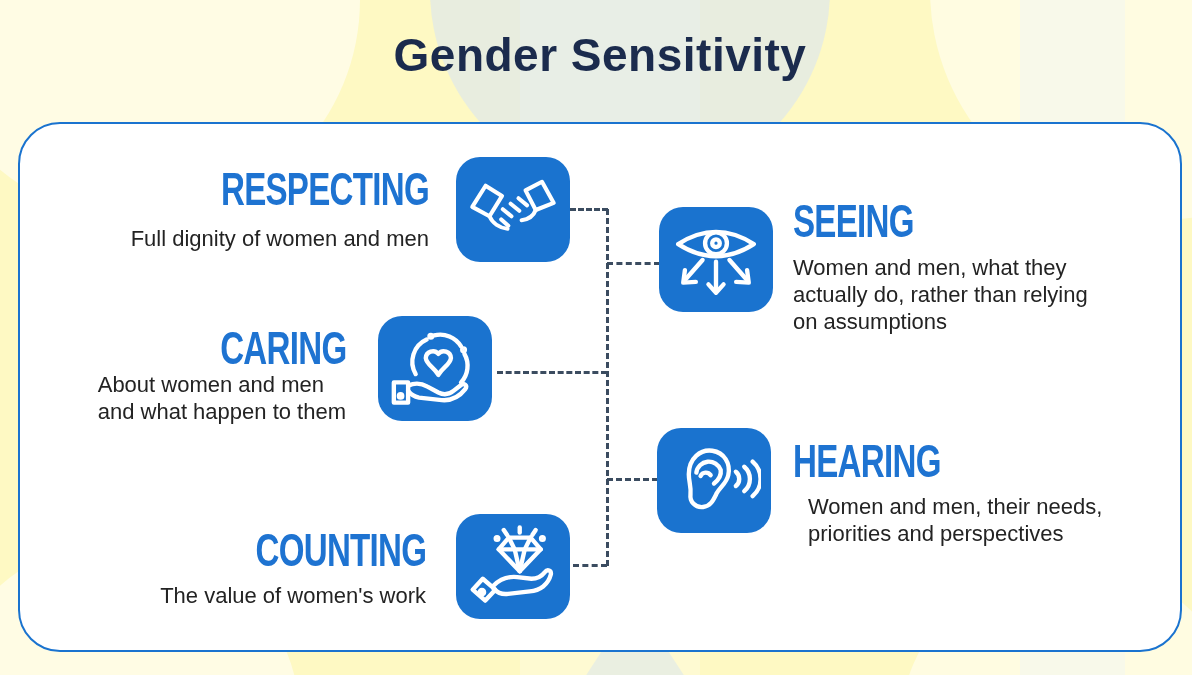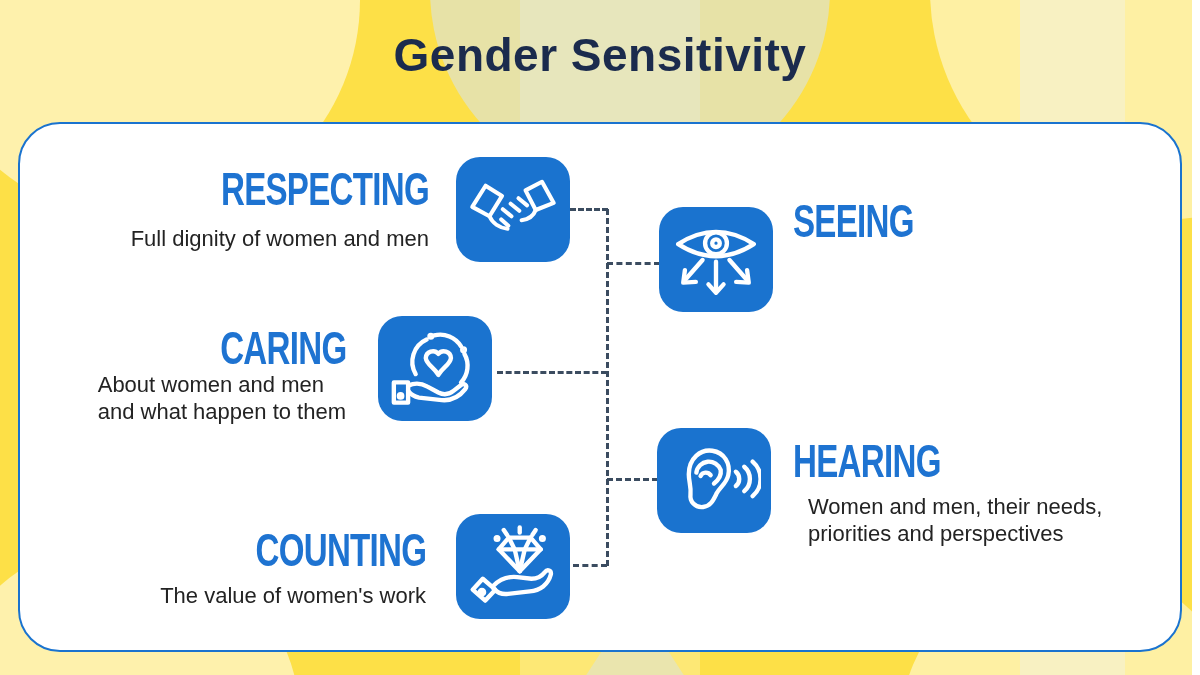--- a/index.html
+++ b/index.html
@@ -1,17 +1,17 @@
 <!DOCTYPE html>
 <html><head>
 <meta charset="utf-8">
 <style>
   html,body{margin:0;padding:0;}
   body{font-family:"Liberation Sans", sans-serif;}
-  .page{position:relative;width:1192px;height:675px;background:#fde047;overflow:hidden;}
+  .page{position:relative;width:1192px;height:675px;background:#fef9c3;overflow:hidden;}
 
   
   .bg-shape{position:absolute;pointer-events:none;}
   .bgc1{left:-80px;top:-220px;width:440px;height:440px;border-radius:50%;background:rgba(255,255,255,.55);}
   .bgc2{left:430px;top:-210px;width:400px;height:400px;border-radius:50%;background:rgba(214,228,245,.55);}
   .bgc3{left:930px;top:-240px;width:460px;height:460px;border-radius:50%;background:rgba(255,255,255,.5);}
   .bgc4{left:-60px;top:540px;width:360px;height:360px;border-radius:50%;background:rgba(255,255,255,.55);}
   .bgc5{left:440px;top:600px;width:390px;height:300px;background:rgba(210,226,244,.45);clip-path:polygon(0 100%,50% 0,100% 100%);}
   .bgc6{left:900px;top:560px;width:340px;height:340px;border-radius:50%;background:rgba(255,255,255,.5);}
   .bgb1{left:520px;top:0;width:180px;height:675px;background:rgba(255,255,255,.25);}
@@ -135,20 +135,23 @@
         <circle cx="36" cy="16" r="1.6" fill="#fff"></circle>
         <circle cx="90" cy="16" r="1.6" fill="#fff"></circle>
         <path d="M7 77 L19 64 L34 77 L22 90 Z"></path>
         <circle cx="18" cy="80" r="2.6"></circle>
         <path d="M32 72 c8 -8 18 -11 28 -10 l17 2 c7 0 12 -3 16 -8 c3 -4 8 -2 7 3 c-3 12 -13 19 -25 20 l-26 3 c-7 1 -13 -2 -17 -6"></path>
       </g>
     </svg>
   </div>
 
   <div class="item-heading h-left-align h-seeing">SEEING</div>
+  <div class="item-desc d-seeing">Women and men, what they
+actually do, rather than relying
+on assumptions</div>
   <div class="tile t-seeing">
     <svg viewBox="0 0 110 100">
       <g class="glyph" stroke-width="4.8">
         <path d="M10 31 Q55 2 100 31 Q55 60 10 31 Z"></path>
         <circle cx="55" cy="30" r="13"></circle>
         <circle cx="55" cy="30" r="4.5"></circle>
         <path d="M55 52 V87"></path>
         <path d="M46 79 L55 89 L64 79"></path>
         <path d="M39 50 L17 75"></path>
         <path d="M18 62 L16 77 L31 76"></path>

